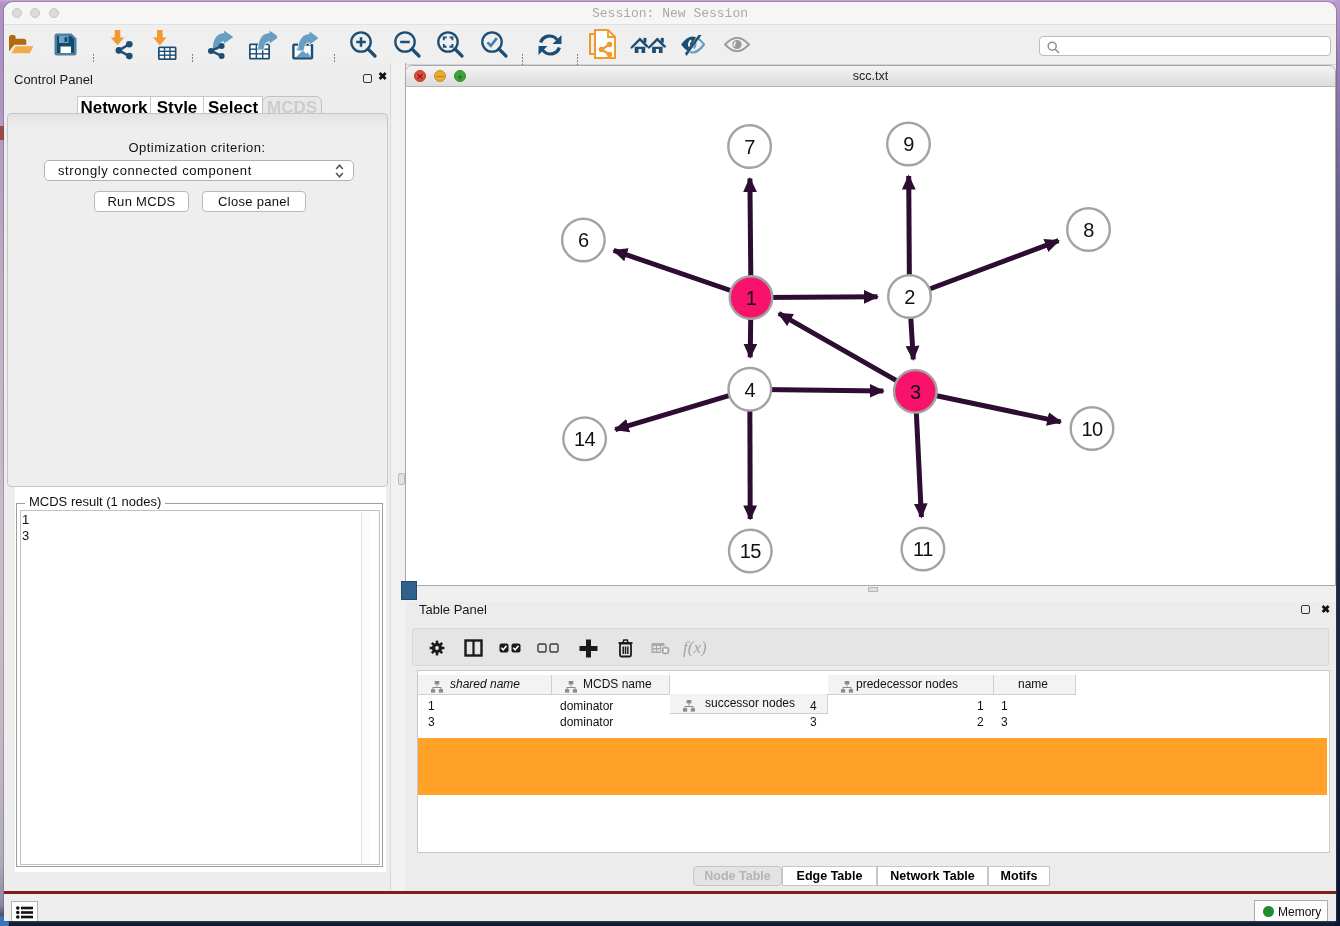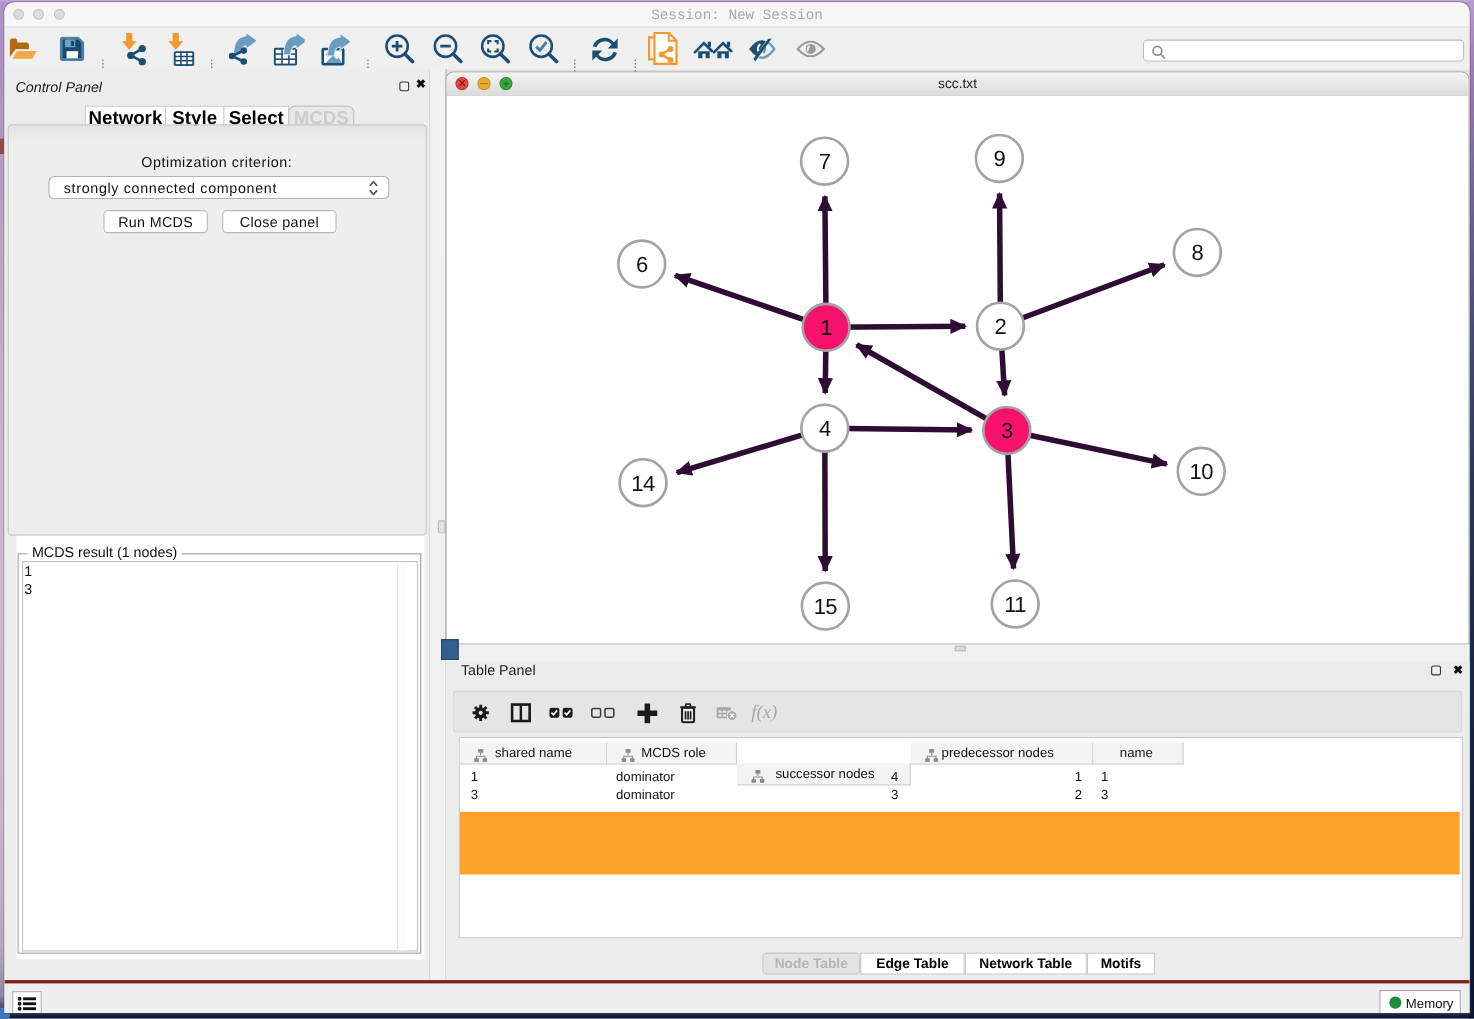--- a/index.html
+++ b/index.html
@@ -21,21 +21,21 @@
 #apptitle { left:0; top:4px; width:1332px; text-align:center; font-size:13px; color:#a9a9a9;font-family:Liberation Mono, monospace; }
 
 #toolbar { left:0; top:22px; width:1332px; height:41px; background:#efefef;
   border-top:1px solid #e0e0e0; border-bottom:1px solid #d2d2d2; }
 .sep { position:absolute; top:29px; height:30px; width:1px;
   background-image:linear-gradient(to bottom,#6e6e6e 1.2px,transparent 1.2px); background-size:1px 3.2px; }
 #searchbox { left:1035px; top:33px; width:292px; height:20px; background:#fff;
   border:1px solid #bdbdbd; border-radius:4px; }
 
 #cpanel { left:0; top:61px; width:386px; height:828px; background:#ededed; }
-#cptitle { left:10px; top:9px; font-size:13px; color:#1a1a1a;font-style:italic; }
+#cptitle { left:10px; top:9px; font-size:13px; color:#1a1a1a; }
 .float-ic { width:9px; height:9px; border:1.5px solid #333; border-radius:2px; position:absolute; }
 .x-ic { position:absolute; font-size:11px; font-weight:bold; color:#111; }
 .tab { position:absolute; top:0; height:20px; line-height:22px; text-align:center; font-size:17px; font-weight:bold;
   background:#fff; border:1px solid #c9c9c9; color:#000; }
 .tab.sel { background:#e8e8e8; border-radius:6px 6px 0 0; color:#cccccc; border-color:#c2c2c2; }
 #cpane { left:3px; top:50px; width:381px; height:374px; border:1px solid #c6c6c6; border-radius:4px;
   background:linear-gradient(to bottom,#e3e3e3 0px,#eeeeee 14px,#eeeeee 100%); }
 #optlabel { left:0; top:77px; width:386px; text-align:center; font-size:13px; color:#111; letter-spacing:0.5px; }
 #dropdown { left:40px; top:97px; width:310px; height:21px; background:#fff; border:1px solid #b3b3b3;
   border-radius:5px; font-size:13px; color:#111; line-height:19px; padding-left:13px; letter-spacing:0.6px; }
@@ -390,32 +390,32 @@
     <div id="twhite" class="abs">
       <div class="hcell" style="left:0; width:134px;">
           <svg width="12" height="12" style="position:absolute; left:13; top:6px;" viewBox="0 0 12 12">
             <g fill="#8a8a8a">
               <rect x="3.7" y="0" width="4.6" height="3.4"></rect>
               <rect x="0" y="8.2" width="4.2" height="3.4"></rect>
               <rect x="7.8" y="8.2" width="4.2" height="3.4"></rect>
               <path d="M5.5 3.4 L6.5 3.4 L6.5 5.5 L5.5 5.5 Z M1.6 6 L10.4 6 L10.4 6.9 L1.6 6.9 Z M1.6 6 L2.6 6 L2.6 8.2 L1.6 8.2 Z M9.4 6 L10.4 6 L10.4 8.2 L9.4 8.2 Z"></path>
             </g>
           </svg>
-          <span style="left:32px;">shared name</span>
+          <span style="left:32px;font-style:italic;">shared name</span>
         </div>
       <div class="hcell" style="left:134px; width:118px;">
           <svg width="12" height="12" style="position:absolute; left:13; top:6px;" viewBox="0 0 12 12">
             <g fill="#8a8a8a">
               <rect x="3.7" y="0" width="4.6" height="3.4"></rect>
               <rect x="0" y="8.2" width="4.2" height="3.4"></rect>
               <rect x="7.8" y="8.2" width="4.2" height="3.4"></rect>
               <path d="M5.5 3.4 L6.5 3.4 L6.5 5.5 L5.5 5.5 Z M1.6 6 L10.4 6 L10.4 6.9 L1.6 6.9 Z M1.6 6 L2.6 6 L2.6 8.2 L1.6 8.2 Z M9.4 6 L10.4 6 L10.4 8.2 L9.4 8.2 Z"></path>
             </g>
           </svg>
-          <span style="left:31px;">MCDS role</span>
+          <span style="left:31px;">MCDS name</span>
         </div>
       <div class="hcell" style="left:252px; width:158px;margin-top:19px;">
           <svg width="12" height="12" style="position:absolute; left:13; top:6px;" viewBox="0 0 12 12">
             <g fill="#8a8a8a">
               <rect x="3.7" y="0" width="4.6" height="3.4"></rect>
               <rect x="0" y="8.2" width="4.2" height="3.4"></rect>
               <rect x="7.8" y="8.2" width="4.2" height="3.4"></rect>
               <path d="M5.5 3.4 L6.5 3.4 L6.5 5.5 L5.5 5.5 Z M1.6 6 L10.4 6 L10.4 6.9 L1.6 6.9 Z M1.6 6 L2.6 6 L2.6 8.2 L1.6 8.2 Z M9.4 6 L10.4 6 L10.4 8.2 L9.4 8.2 Z"></path>
             </g>
           </svg>

